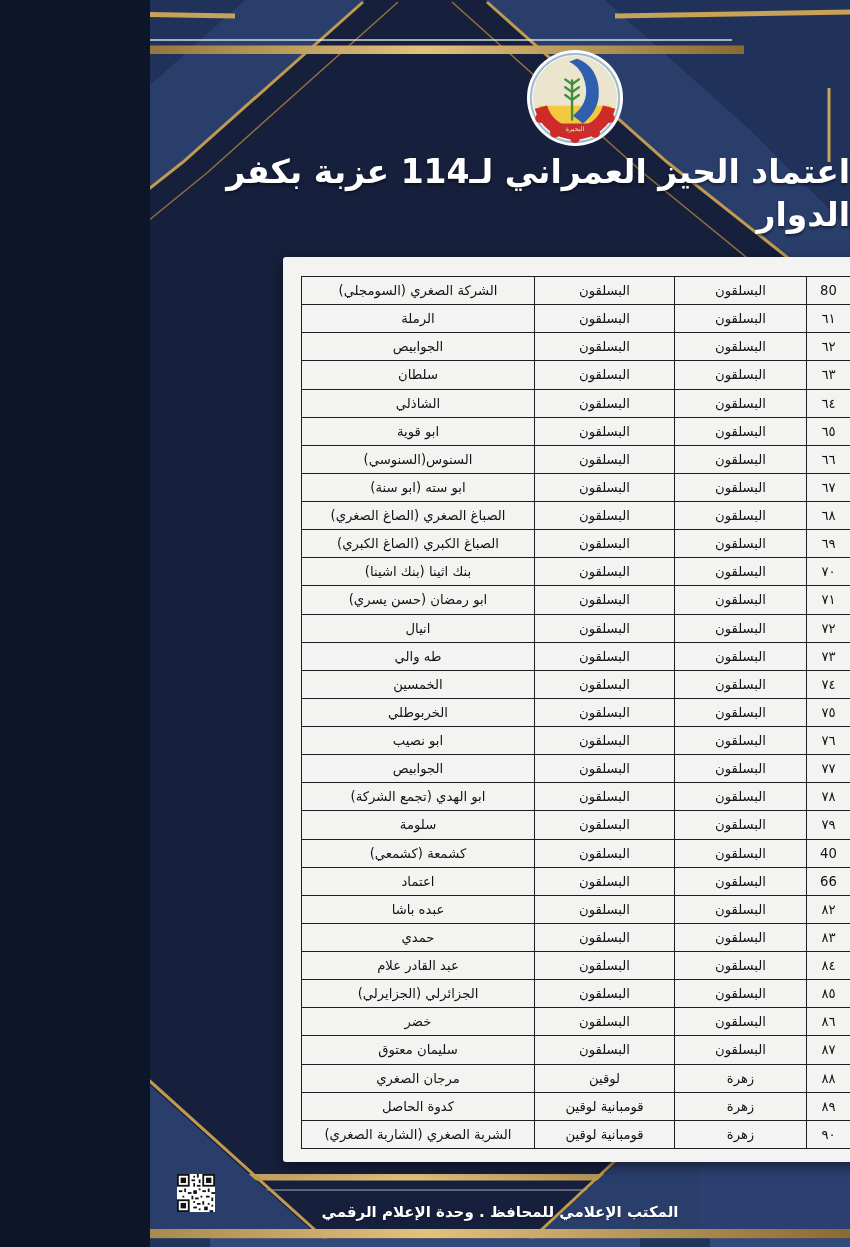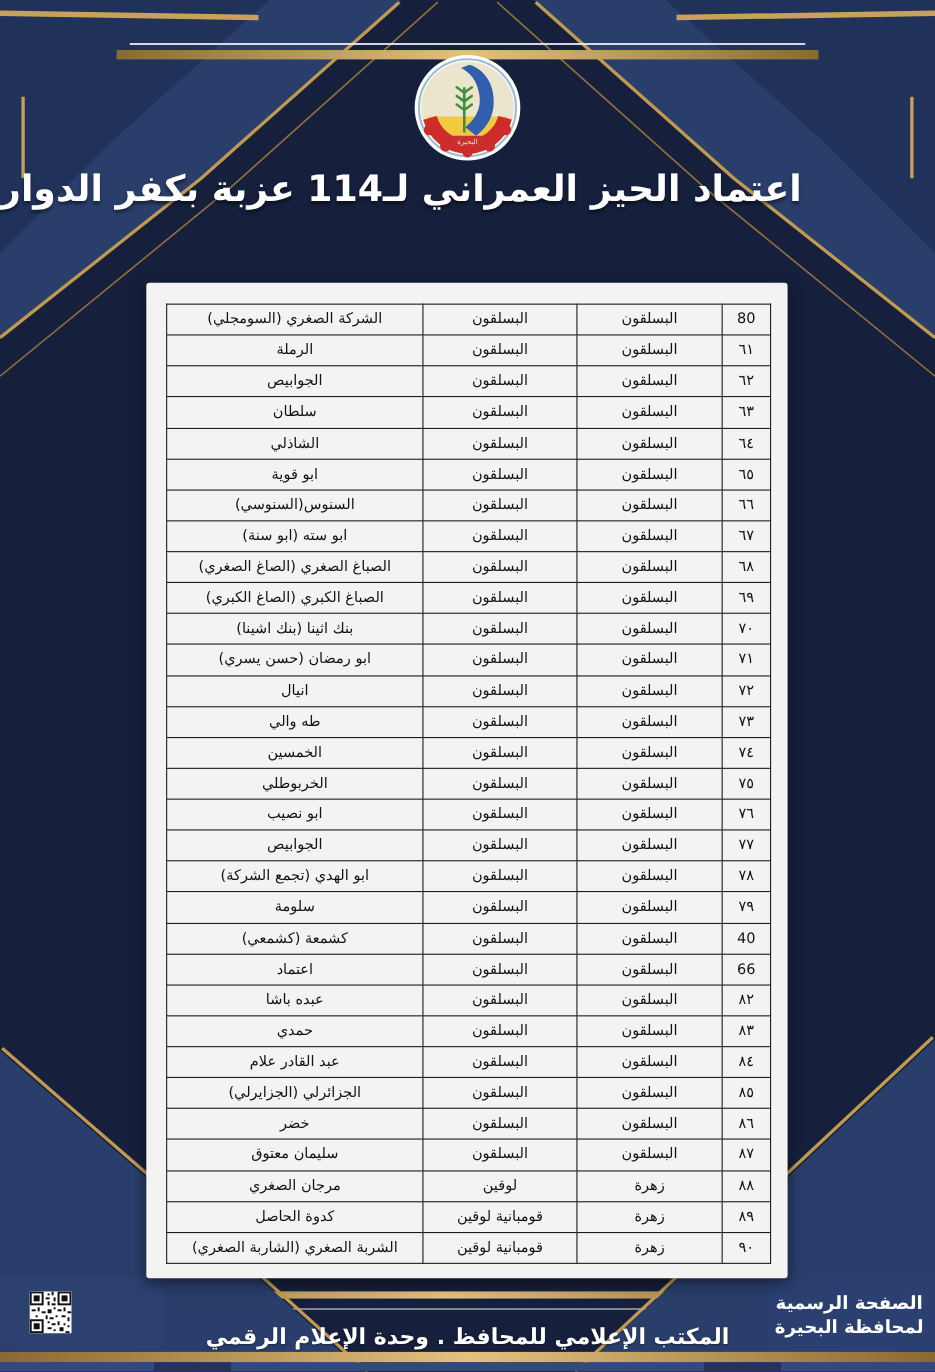--- a/index.html
+++ b/index.html
@@ -1,27 +1,27 @@
 <!DOCTYPE html>
 <html lang="ar" dir="rtl"><head>
 <meta charset="utf-8">
 <style>
   html,body{margin:0;padding:0;background:#0d1528;}
   .canvas{
-    position:relative;width:850px;height:1247px;overflow:hidden;
+    position:relative;width:700px;height:1247px;overflow:hidden;
     background:#16203c;
     font-family:"DejaVu Sans",sans-serif;
   }
   .bg-svg{position:absolute;inset:0;z-index:0;}
   
   .logo{position:absolute;left:376px;top:49px;width:98px;height:98px;z-index:3;}
   
   .title{
     position:absolute;left:0;top:150px;width:100%;z-index:3;
-    text-align:left;color:#ffffff;font-weight:bold;
+    text-align:right;color:#ffffff;font-weight:bold;
     font-size:33px;line-height:43px;direction:rtl;
     text-shadow:0 2px 3px rgba(0,0,0,.45);
     letter-spacing:0;
   }
   
   .paper{
     position:absolute;left:133px;top:257px;width:583px;height:905px;z-index:2;
     background:#f3f3f1;border-radius:3px;
     box-shadow:0 4px 14px rgba(0,0,0,.5);
   }
@@ -43,21 +43,21 @@
   col.c-village{width:140px;}
   col.c-name{width:233px;}
   
   .official-box{
     position:absolute;right:6px;top:1174px;width:144px;z-index:3;
     color:#ffffff;font-weight:bold;font-size:16.5px;line-height:22px;
     text-align:center;direction:rtl;
   }
   .office-line{
     position:absolute;left:0;top:1203px;width:100%;z-index:3;
-    text-align:center;color:#ffffff;font-weight:bold;font-size:20px;
+    text-align:center;color:#ffffff;font-weight:bold;font-size:15px;
     direction:rtl;text-shadow:0 1px 2px rgba(0,0,0,.4);
   }
   .qr{position:absolute;left:27px;top:1174px;width:38px;height:38px;z-index:4;}
 </style>
 </head>
 <body>
 
 <div class="canvas">
 
   <svg class="bg-svg" width="850" height="1247" viewBox="0 0 850 1247">
@@ -380,20 +380,16 @@
         <rect x="14" y="15" width="1" height="2"></rect>
         <rect x="17" y="16" width="1" height="1"></rect>
       <rect x="9" y="18" width="2" height="1"></rect>
         <rect x="12" y="19" width="1" height="1"></rect>
         <rect x="15" y="18" width="2" height="2"></rect>
       <rect x="19" y="17" width="1" height="1"></rect>
         <rect x="18" y="20" width="2" height="1"></rect>
     </g>
   </svg>
 
-  <div class="official-box">
-    <div>الصفحة الرسمية</div>
-    <div>لمحافظة البحيرة</div>
-  </div>
 
   <div class="office-line">المكتب الإعلامي للمحافظ . وحدة الإعلام الرقمي</div>
 
 </div>
 
 </body></html>

